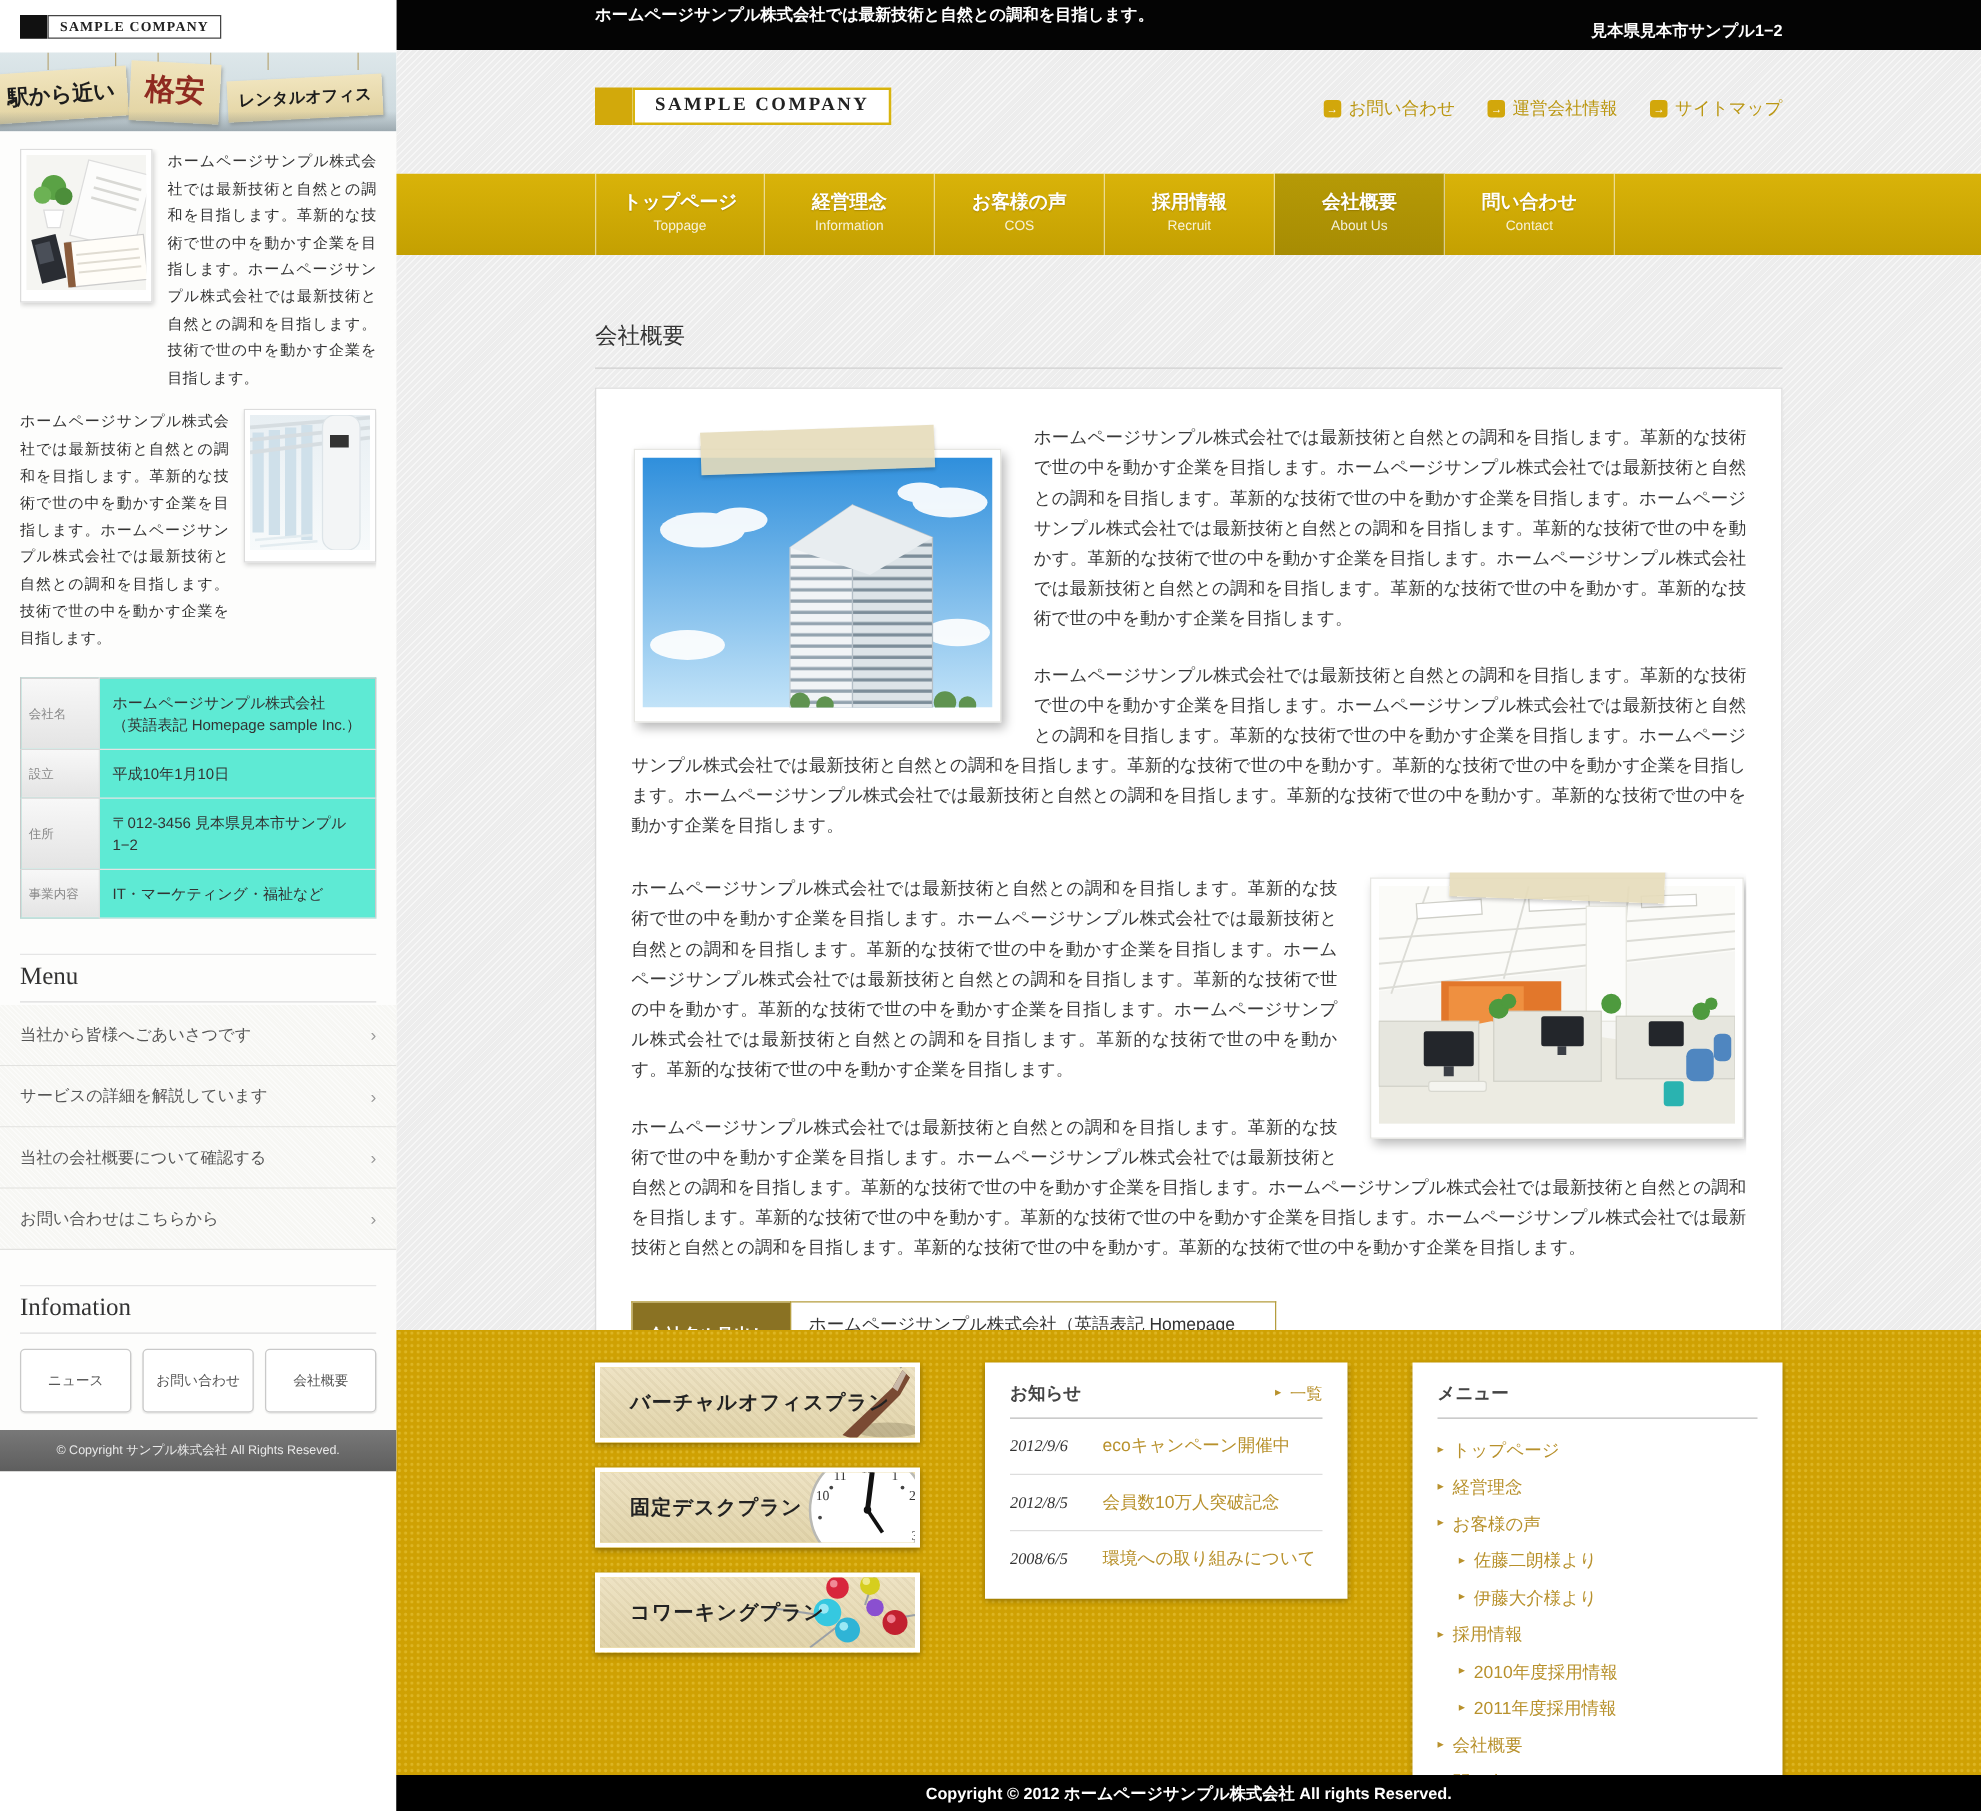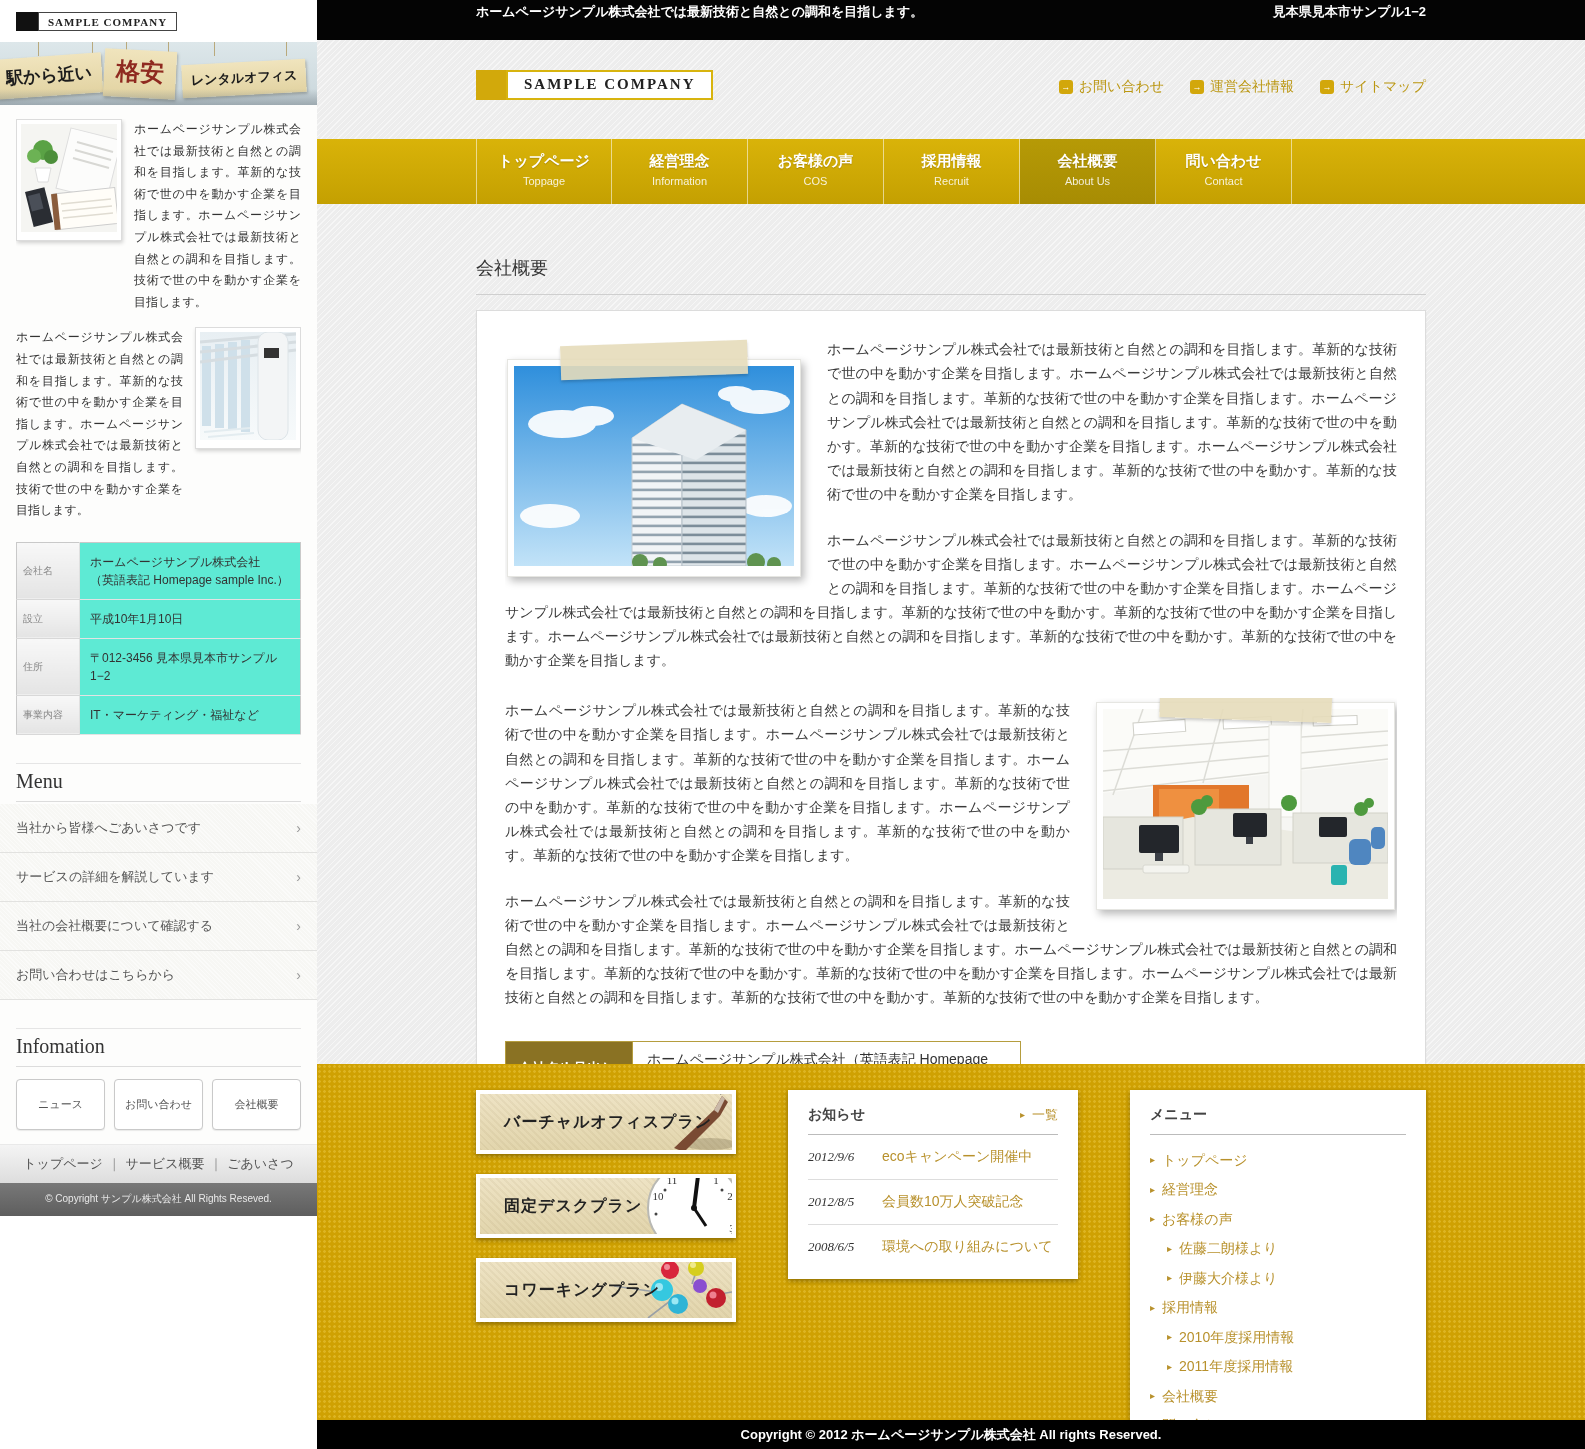--- a/index.html
+++ b/index.html
@@ -40,21 +40,21 @@
   .s-fsep{margin:0 5px;color:#888;}
   .s-copy{background:linear-gradient(#787878,#5e5e5e);color:#e9e9e9;text-align:center;font-size:10px;padding:9px 0 10px;}
 
   
   .main{margin-left:317px;width:1268px;height:1449px;display:flex;flex-direction:column;}
   .container{width:950px;margin:0 auto;position:relative;}
   .gray-pattern{background-color:#ededed;background-image:repeating-linear-gradient(135deg,rgba(255,255,255,.5) 0 1px,rgba(0,0,0,0) 1px 4px);}
 
   .topbar{height:40px;background:#040404;}
   .tb-title{position:absolute;left:0;top:0;line-height:24px;color:#fff;font-size:13px;font-weight:bold;}
-  .tb-addr{position:absolute;right:0;top:0;line-height:24px;color:#fff;font-size:13px;font-weight:bold;}
+  .tb-addr{position:absolute;right:0;top:13px;line-height:24px;color:#fff;font-size:13px;font-weight:bold;}
 
   .header{height:101px;}
   .h-inner{display:flex;justify-content:space-between;align-items:center;padding-top:30px;}
   .h-logo{display:flex;align-items:stretch;height:30px;}
   .h-logo-sq{width:30px;background:#d2a90b;}
   .h-logo-box{border:2px solid #d8b40e;background:#fff;font-size:15px;font-weight:bold;letter-spacing:2px;color:#222;padding:0 16px;display:flex;align-items:center;margin-left:0;}
   .h-links{display:flex;gap:26px;margin-top:4px;}
   .h-link{display:flex;align-items:center;gap:6px;font-size:14px;color:#bb9712;}
   .h-ic{width:14px;height:14px;border-radius:3px;background:#d2a70b;color:#fff;font-size:9px;line-height:14px;text-align:center;display:inline-block;}
   .h-ic:before{content:"\2192";}
@@ -245,23 +245,20 @@
         </li>
     </ul>
 
     <h2 class="s-heading serif">Infomation</h2>
     <div class="s-btn-row">
       <a class="s-btn"><span>ニュース</span></a>
       <a class="s-btn"><span>お問い合わせ</span></a>
       <a class="s-btn"><span>会社概要</span></a>
     </div>
 
-    <div class="s-links">
-      <a><span>トップページ</span></a><span class="s-fsep">｜</span><a><span>サービス概要</span></a><span class="s-fsep">｜</span><a><span>ごあいさつ</span></a>
-    </div>
     <div class="s-copy">© Copyright サンプル株式会社 All Rights Reseved.</div>
   </aside>
 
   <div class="main">
 
     <div class="topbar">
       <div class="container">
         <span class="tb-title">ホームページサンプル株式会社では最新技術と自然との調和を目指します。</span>
         <span class="tb-addr">見本県見本市サンプル1−2</span>
       </div>

